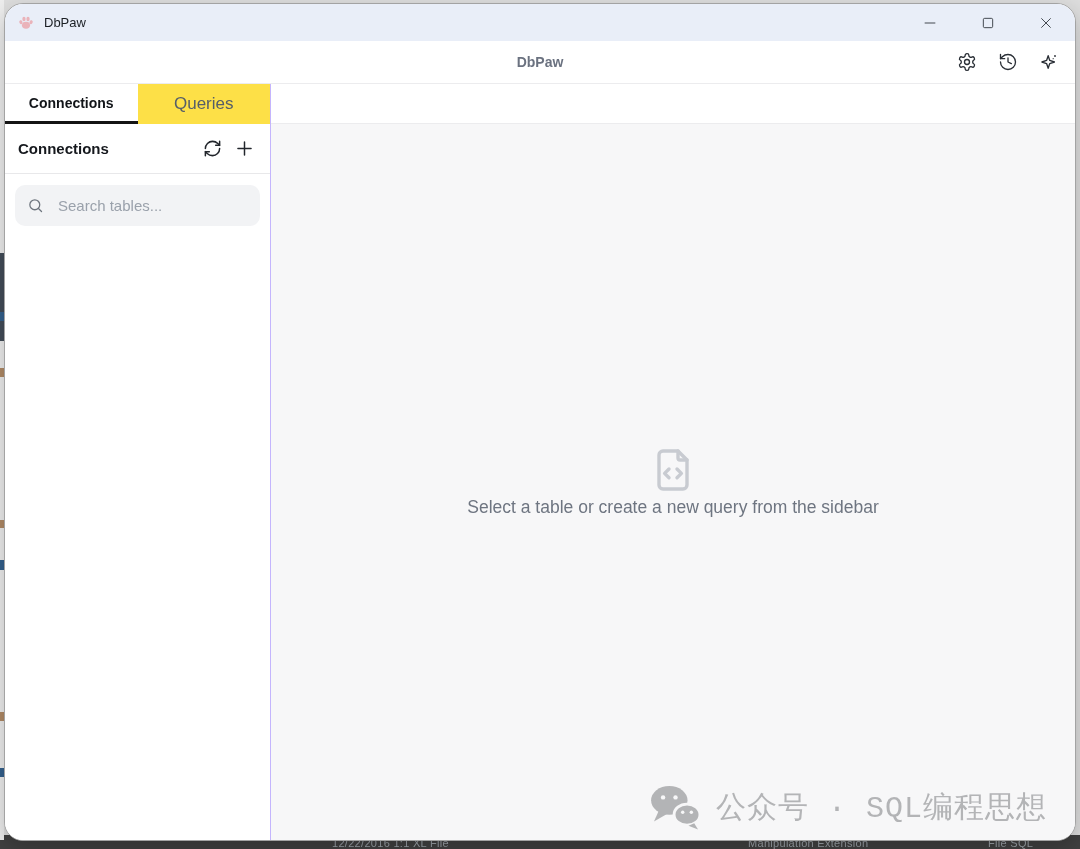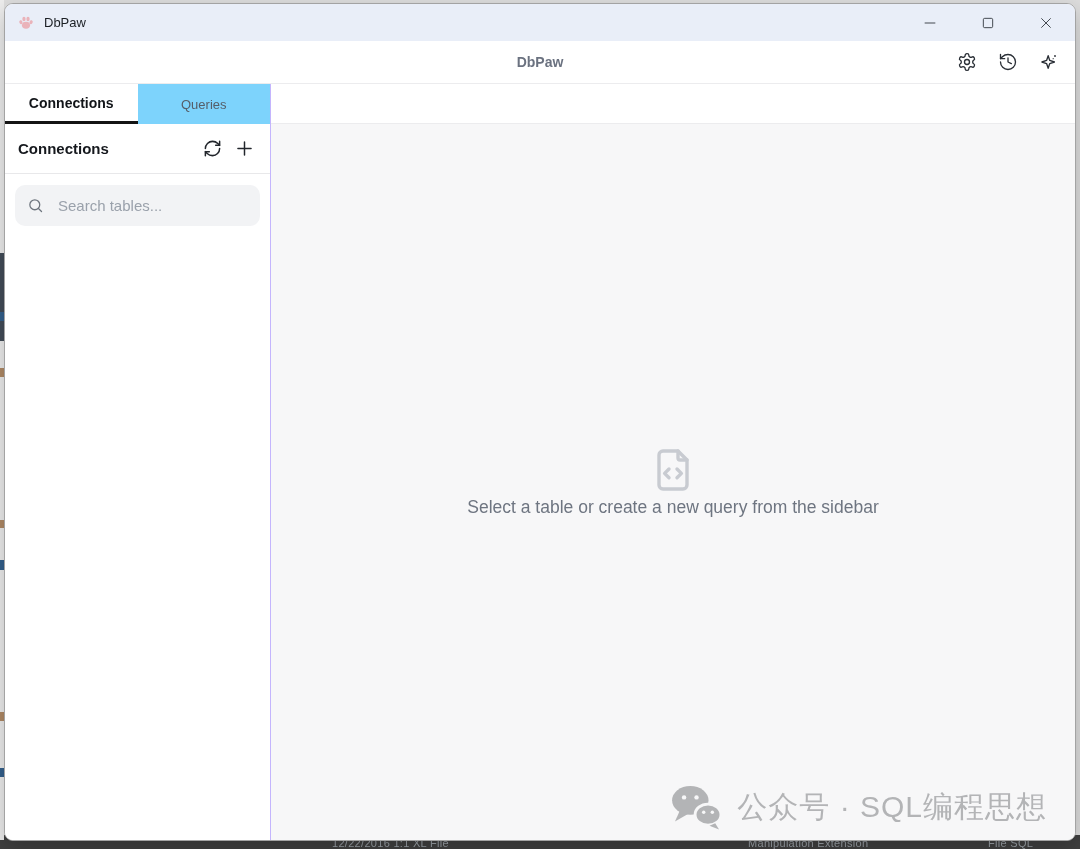--- a/index.html
+++ b/index.html
@@ -21,21 +21,21 @@
   }
   .edge-sliver {
     position: absolute; left: 0; top: 0; width: 4px; height: 840px;
     background: #ededed; overflow: hidden;
   }
   .edge-sliver i { position: absolute; left: 0; width: 4px; display: block; }
 
   
   .window {
     position: absolute; left: 4px; top: 3px; width: 1072px; height: 838px;
-    background: #ffffff; border: 1px solid #a3a3a3; border-radius: 9px;
+    background: #ffffff; border: 1px solid #a3a3a3; border-radius: 19px;
     box-shadow: 0 8px 22px rgba(0,0,0,.22);
     overflow: hidden; display: flex; flex-direction: column;
   }
 
   
   .titlebar {
     height: 37px; flex: 0 0 37px; background: #e9eef8;
     display: flex; align-items: center; padding-left: 12px;
   }
   .app-icon { width: 18px; height: 18px; flex: 0 0 18px; }
@@ -70,21 +70,21 @@
   .content { flex: 1; display: flex; min-height: 0; }
 
   
   .sidebar {
     width: 266px; flex: 0 0 266px; background: #ffffff;
     border-right: 1px solid #c4b5fd; display: flex; flex-direction: column;
   }
   .tabs { height: 40px; flex: 0 0 40px; display: flex; }
   .tab {
     flex: 1; display: flex; align-items: center; justify-content: center;
-    font-size: 13px; color: #555e69; background: #7dd3fc; border: none; cursor: default;
+    font-size: 17px; color: #555e69; background: #fde047; border: none; cursor: default;
   }
   .tab.active {
     background: #ffffff; color: #111418; font-weight: 700; font-size: 14px;
     border-bottom: 3px solid #141414;
   }
   .panel-header {
     height: 50px; flex: 0 0 50px; display: flex; align-items: center;
     padding: 0 13px; border-bottom: 1px solid #e8e8ea;
   }
   .panel-title { font-size: 15px; font-weight: 700; color: #15181d; flex: 1; }
@@ -115,21 +115,21 @@
   .empty-state { display: flex; flex-direction: column; align-items: center; }
   .empty-state svg { stroke: #c8cbd1; stroke-width: 1.7; fill: none;
     stroke-linecap: round; stroke-linejoin: round; }
   .empty-message { margin-top: 3px; font-size: 17.5px; color: #6e7581; }
 
   .watermark {
     position: absolute; right: 28px; bottom: 10px;
     display: flex; align-items: center; gap: 13px;
   }
   .watermark-label { font-size: 30px; color: #b3b4b6; letter-spacing: 1px;
-    font-family: Liberation Sans, sans-serif; }
+    font-family: Liberation Mono, monospace; }
 </style>
 </head>
 <body>
 
 <div class="desktop-strip">
   <span style="left:332px">12/22/2016 1:1  XL File</span>
   <span style="left:748px">Manipulation Extension</span>
   <span style="left:988px">File SQL</span>
 </div>
 

